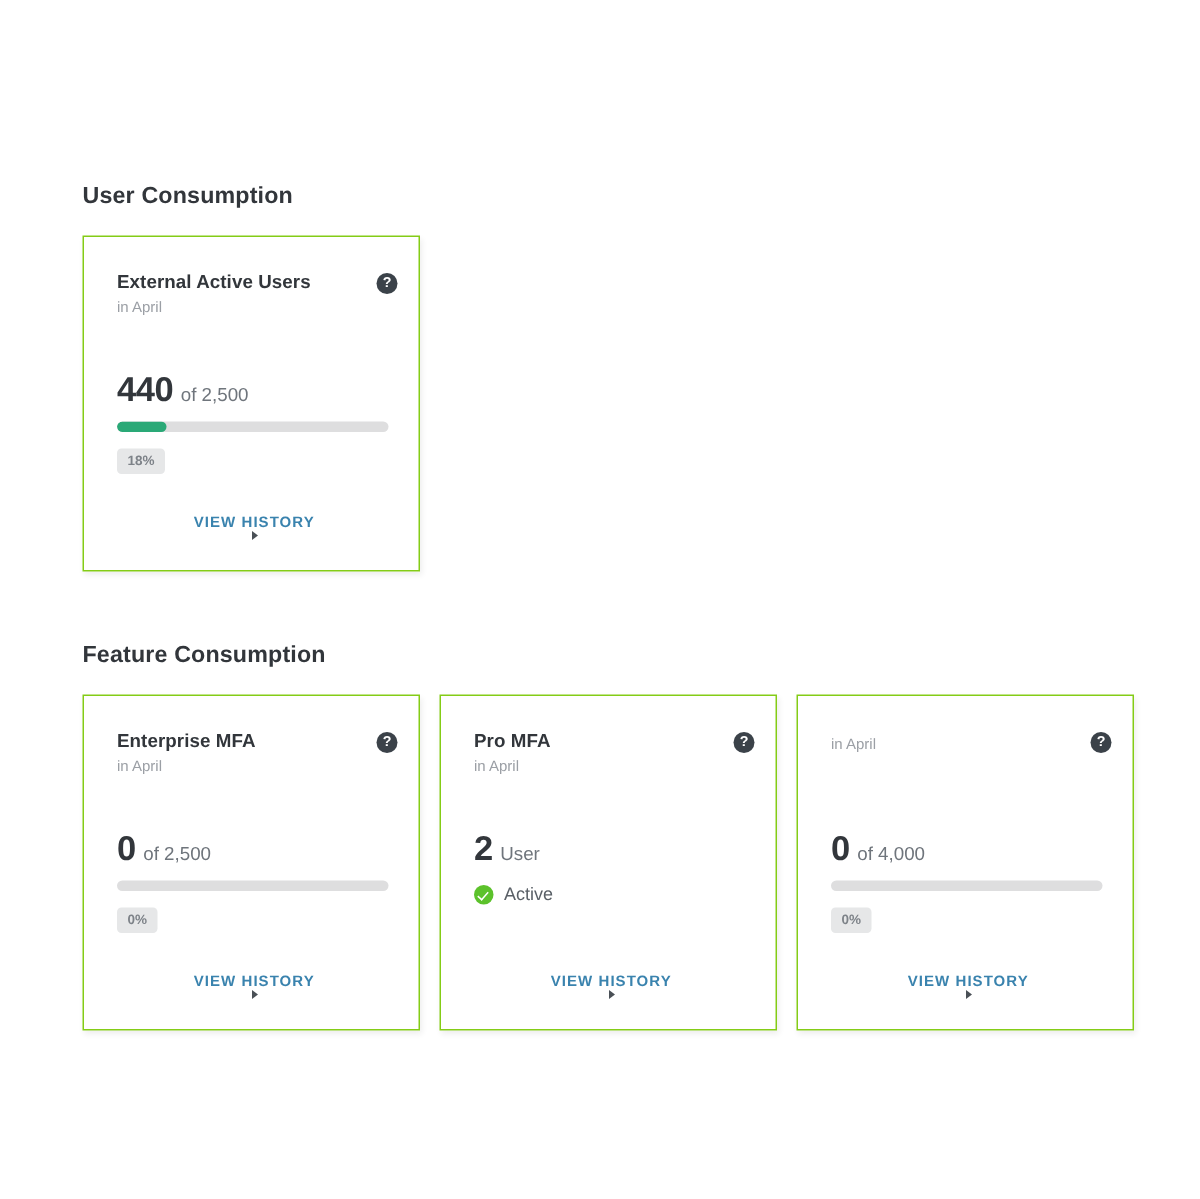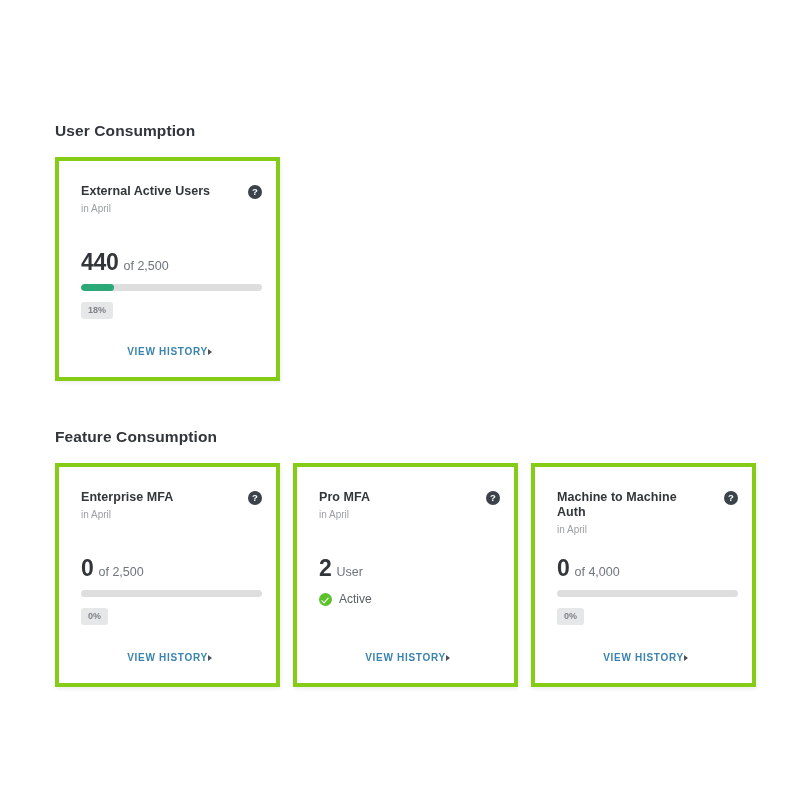--- a/index.html
+++ b/index.html
@@ -31,21 +31,21 @@
     color: #32363b;
     white-space: nowrap;
   }
   #user-consumption-title { left: 55px; top: 122px; }
   #feature-consumption-title { left: 55px; top: 428px; }
 
   
   .card {
     position: absolute;
     background: #ffffff;
-    border: 4px solid #84cc16;
+    border: 1px solid #84cc16;
     box-shadow: 1px 2px 4px rgba(0,0,0,0.07);
     box-sizing: border-box;
   }
   #card-external-active-users { left: 55px; top: 157px; width: 225px; height: 224px; }
   #card-enterprise-mfa       { left: 55px; top: 463px; width: 225px; height: 224px; }
   #card-pro-mfa              { left: 293px; top: 463px; width: 225px; height: 224px; }
   #card-machine-to-machine   { left: 531px; top: 463px; width: 225px; height: 224px; }
 
   .card-head {
     position: absolute;
@@ -178,20 +178,21 @@
   
   .card-footer {
     position: absolute;
     left: 22px;
     right: 18px;
     top: 185px;
     display: flex;
     align-items: center;
     justify-content: center;
     cursor: pointer;
+    flex-direction: column;
   }
   .view-history-link {
     font-size: 10px;
     font-weight: 700;
     letter-spacing: 0.7px;
     color: #3a83ae;
     text-decoration: none;
   }
   .chevron {
     width: 0;
@@ -276,21 +277,20 @@
     </div>
 
     <div class="card-footer">
       <span class="view-history-link">VIEW HISTORY</span>
       <span class="chevron"></span>
     </div>
   </div>
 
   <div class="card" id="card-machine-to-machine">
     <div class="card-head">
-      <div class="card-title">Machine to Machine Auth</div>
       <div class="card-subtitle">in April</div>
     </div>
     <div class="help-icon">?</div>
 
     <div class="metric-row">
       <span class="metric-value">0</span>
       <span class="metric-unit">of 4,000</span>
     </div>
 
     <div class="progress-track">

